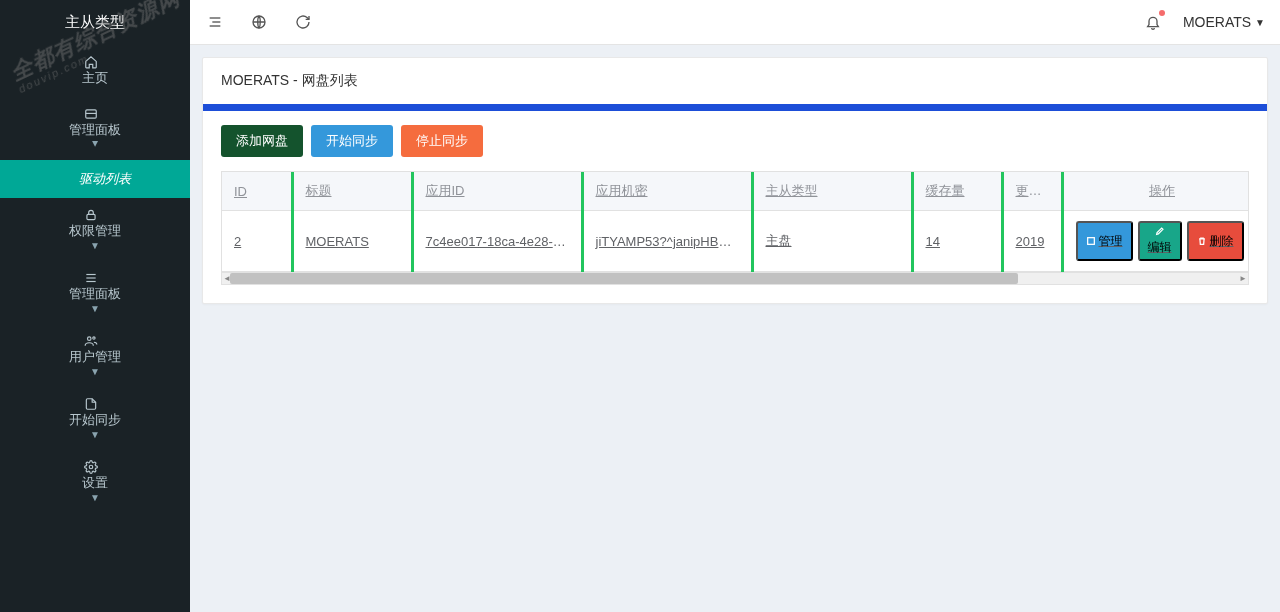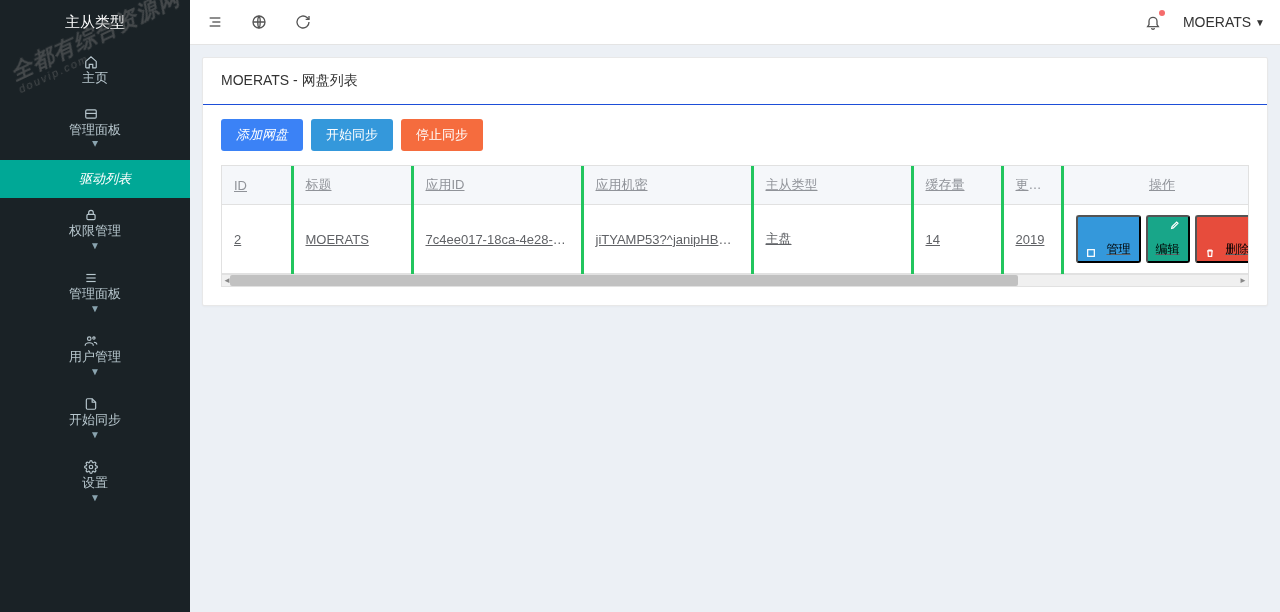--- a/index.html
+++ b/index.html
@@ -24,29 +24,29 @@
   .topbar { height: 45px; background: #fff; border-bottom: 1px solid #e4e4e4; display: flex; align-items: center; padding: 0 15px; }
   .topbar .tb-left { display: flex; gap: 24px; align-items: center; }
   .topbar .tb-btn { width: 20px; height: 20px; display: inline-flex; align-items: center; justify-content: center; color: #555; cursor: pointer; }
   .topbar .tb-right { margin-left: auto; display: flex; align-items: center; gap: 20px; }
   .topbar .bell { position: relative; }
   .topbar .bell .dot { position: absolute; top: -2px; right: -2px; width: 6px; height: 6px; background: #f56c6c; border-radius: 50%; }
   .topbar .user { display: flex; align-items: center; gap: 4px; color: #333; cursor: pointer; }
 
   .content { flex: 1; padding: 12px; overflow: auto; }
   .panel { background: #fff; border: 1px solid #e8e8e8; border-radius: 2px; box-shadow: 0 1px 2px rgba(0,0,0,0.03); }
-  .panel-header { padding: 14px 18px; font-size: 14px; color: #333; border-bottom: 1px solid #1d4ed8; }
+  .panel-header { padding: 14px 18px; font-size: 14px; color: #333; border-bottom: 7px solid #1d4ed8; }
   .panel-body { padding: 14px 18px 18px; }
 
   .btns { display: flex; gap: 8px; margin-bottom: 14px; }
   .btn { display: inline-flex; align-items: center; justify-content: center; padding: 7px 15px; border-radius: 3px; color: #fff; font-size: 13px; cursor: pointer; border: none; }
-  .btn-green { background: #3b82f6; font-style: italic; }
+  .btn-green { background: #14532d; }
   .btn-blue  { background: #3498db; }
   .btn-orange{ background: #f56c3e; }
-  .btn-sm { padding: 3px 8px; font-size: 12px; border-radius: 3px; display:inline-flex; align-items:flex-end; gap:11px;}
+  .btn-sm { padding: 3px 8px; font-size: 12px; border-radius: 3px; display:inline-flex; align-items:center; gap:3px;}
   .btn-sm svg { width:10px; height:10px; }
   .btn-info  { background: #3498db; }
   .btn-succ  { background: #18a689; flex-direction: column; }
   .btn-dang  { background: #e74c3c; }
 
   
   .tbl-wrap { overflow-x: auto; border: 1px solid #e1e1e1; }
   table { border-collapse: collapse; width: 100%; min-width: 1030px; table-layout: fixed; }
   th, td { border-bottom: 1px solid #e1e1e1; border-right: 3px solid #22c55e; padding: 10px 12px; text-align: left; font-size: 13px; color: #606266; white-space: nowrap; overflow: hidden; text-overflow: ellipsis; text-decoration: underline;}
   th { background: #f5f7fa; font-weight: 500; color: #909399; }

